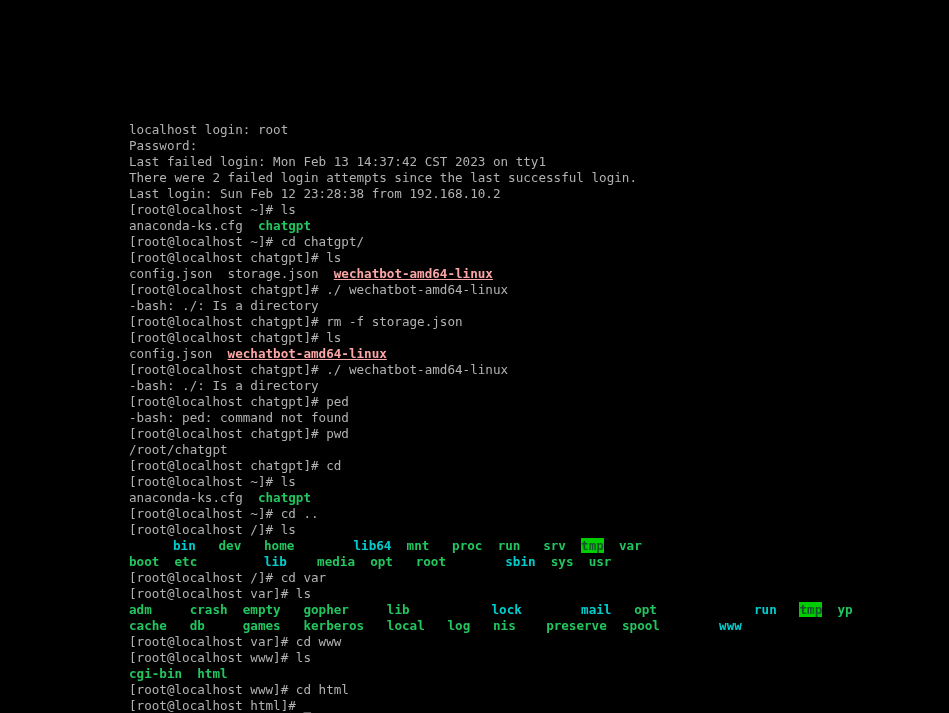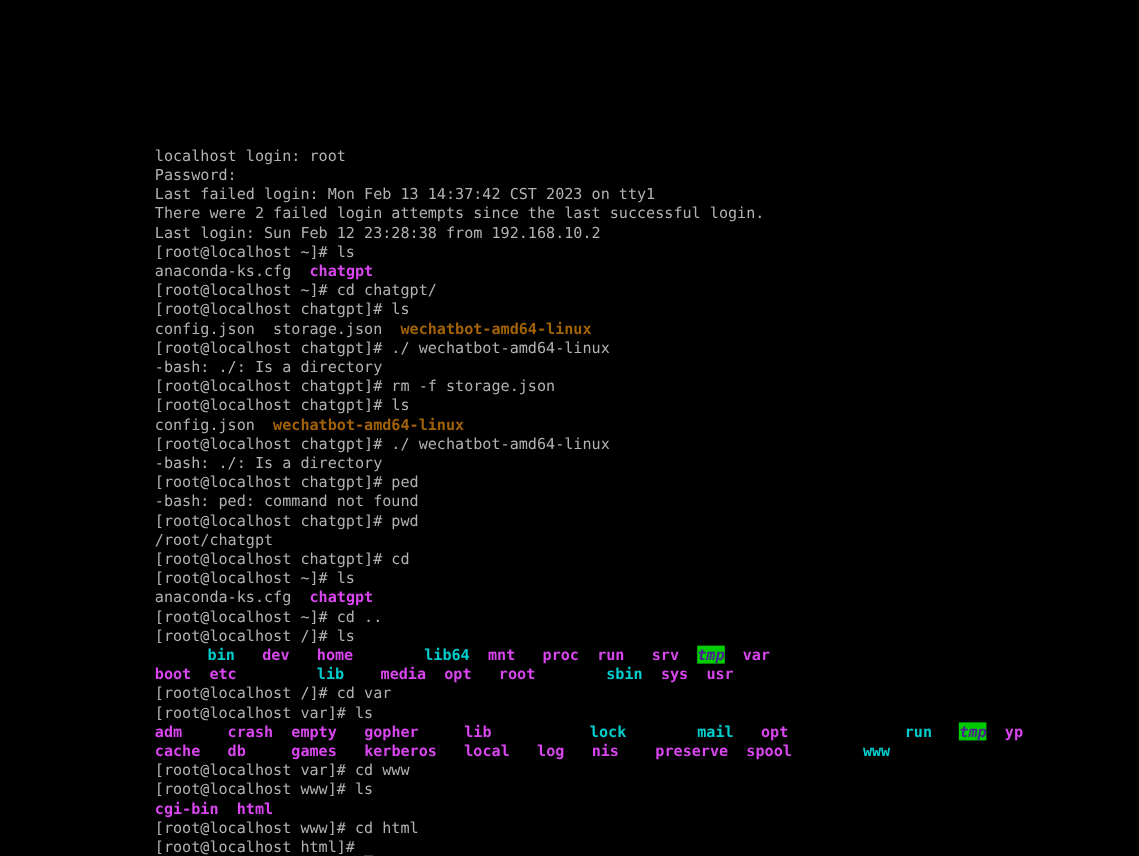--- a/index.html
+++ b/index.html
@@ -40,24 +40,24 @@
 
   .line {
     white-space: pre;
     height: 16px;
     font-size: 12.6px;
     line-height: 16px;
   }
 
   
   .c-default { color: #b2b2b2; }
-  .c-dir     { color: #d946ef; font-weight: bold; }
+  .c-dir     { color: #22c55e; font-weight: bold; }
   .c-link    { color: #00cdcd; font-weight: bold; padding-left: 44px; }
-  .c-exec    { color: #a16207; font-weight: bold; }
-  .c-sticky  { color: #4c1d95; background: #00cd00; font-weight: bold; font-style: italic; }
+  .c-exec    { color: #fca5a5; font-weight: bold; text-decoration: underline; }
+  .c-sticky  { color: #14532d; background: #00cd00; font-weight: bold; }
 
   #watermark {
     position: absolute;
     right: 12px;
     bottom: 9px;
     color: #14b8a6;
     font-family: "Liberation Sans", sans-serif;
     font-size: 17px;
     letter-spacing: 0.2px;
     opacity: 0.92;

